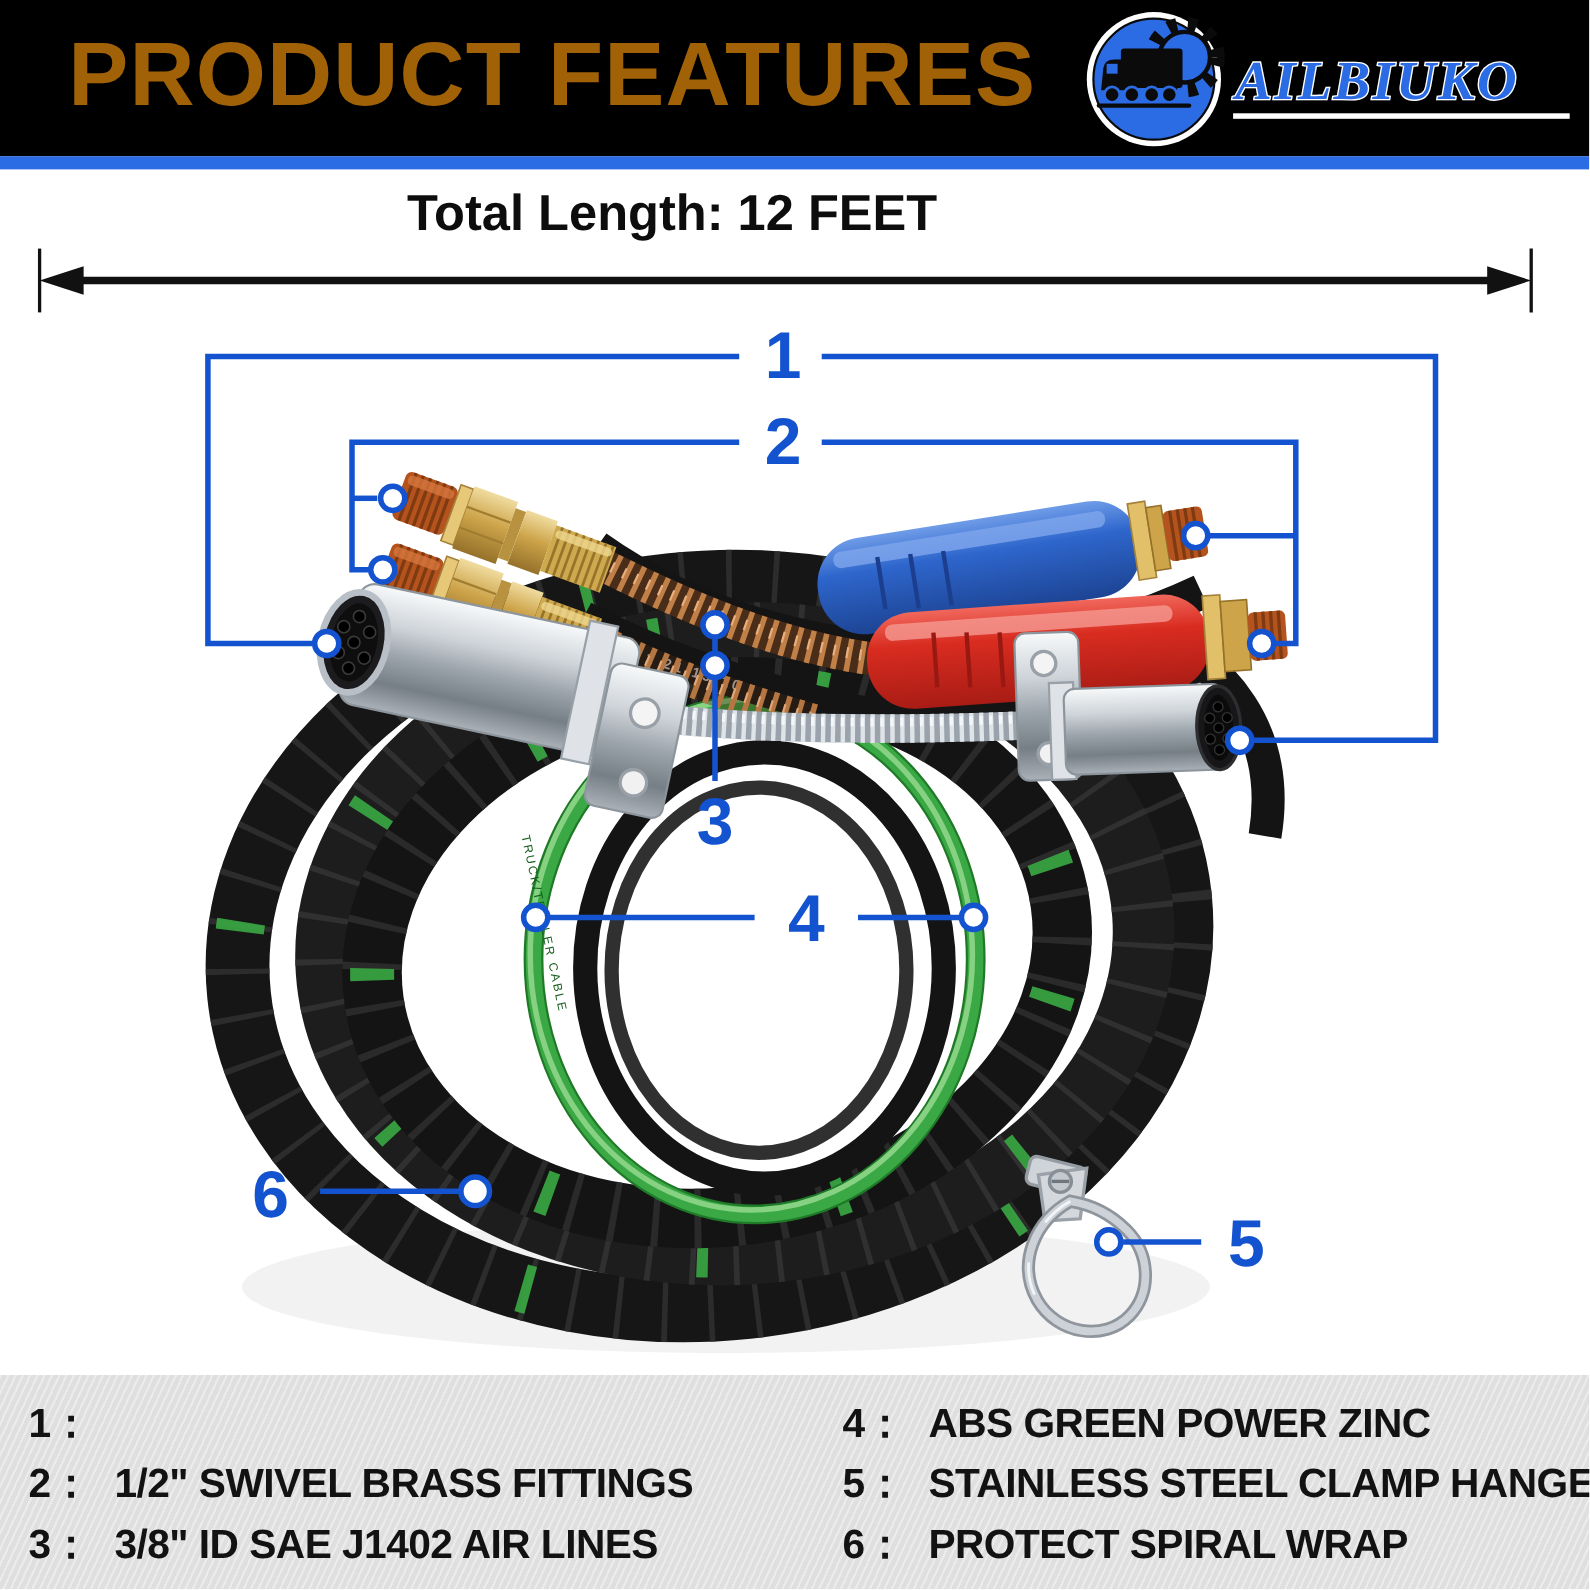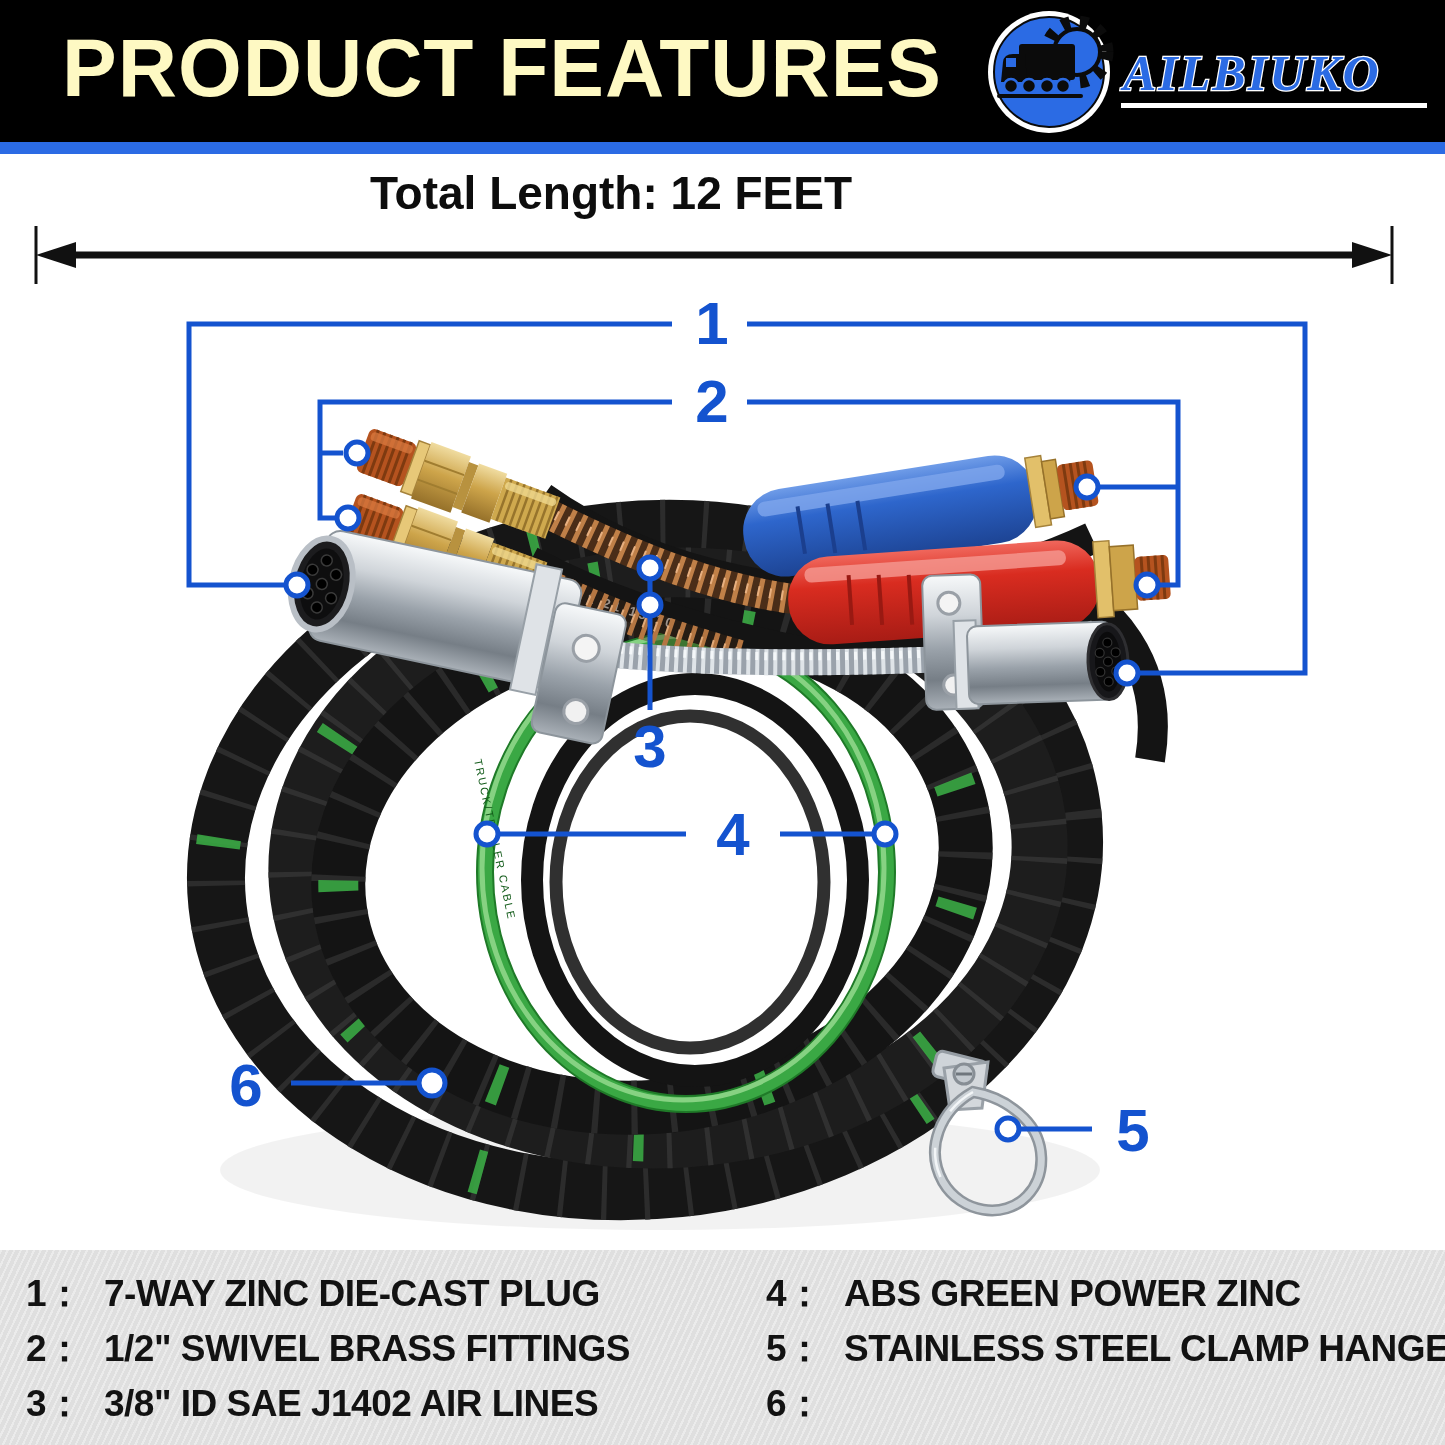--- a/index.html
+++ b/index.html
@@ -2,21 +2,21 @@
 <html><head>
 <meta charset="utf-8">
 <style>
   html,body{margin:0;padding:0;background:#ffffff;}
   .stage{position:relative;width:1445px;height:1445px;margin:0 auto;background:#ffffff;
          font-family:"Liberation Sans","DejaVu Sans",sans-serif;overflow:hidden;}
 
   
   .header-bar{position:absolute;top:0;left:0;width:1445px;height:142px;background:#000000;}
   .page-title{position:absolute;left:62px;top:50%;transform:translateY(-53%);margin:0;
-              color:#fef9c3;font-size:82px;font-weight:900;letter-spacing:1px;white-space:nowrap;}
+              color:#a16207;font-size:82px;font-weight:900;letter-spacing:1px;white-space:nowrap;}
   .logo{position:absolute;top:8px;right:8px;width:452px;height:128px;}
   .accent-stripe{position:absolute;top:142px;left:0;width:1445px;height:12px;background:#2b6be4;}
 
   
   .total-length{position:absolute;top:166px;left:0;width:1222px;text-align:center;
                 font-size:46px;font-weight:700;color:#0d0d0d;letter-spacing:0;}
 
   
   .scene{position:absolute;top:0;left:0;width:1445px;height:1445px;}
 
@@ -290,21 +290,20 @@
   <div class="co-num" style="left:650px;top:747px;">3</div>
   <div class="co-num" style="left:733px;top:835px;">4</div>
   <div class="co-num" style="left:1133px;top:1131px;">5</div>
   <div class="co-num" style="left:246px;top:1086px;">6</div>
 
   <div class="features">
     <div class="feat-grid">
       <div>
         <div class="feat-row">
           <span class="feat-num">1：</span>
-          <span>7-WAY ZINC DIE-CAST PLUG</span>
         </div>
         <div class="feat-row">
           <span class="feat-num">2：</span>
           <span>1/2" SWIVEL BRASS FITTINGS</span>
         </div>
         <div class="feat-row">
           <span class="feat-num">3：</span>
           <span>3/8" ID SAE J1402 AIR LINES</span>
         </div>
       </div>
@@ -312,18 +311,19 @@
         <div class="feat-row">
           <span class="feat-num">4：</span>
           <span>ABS GREEN POWER ZINC</span>
         </div>
         <div class="feat-row">
           <span class="feat-num">5：</span>
           <span>STAINLESS STEEL CLAMP HANGER</span>
         </div>
         <div class="feat-row">
           <span class="feat-num">6：</span>
+          <span>PROTECT SPIRAL WRAP</span>
         </div>
       </div>
     </div>
   </div>
 
 </div>
 
 </body></html>

